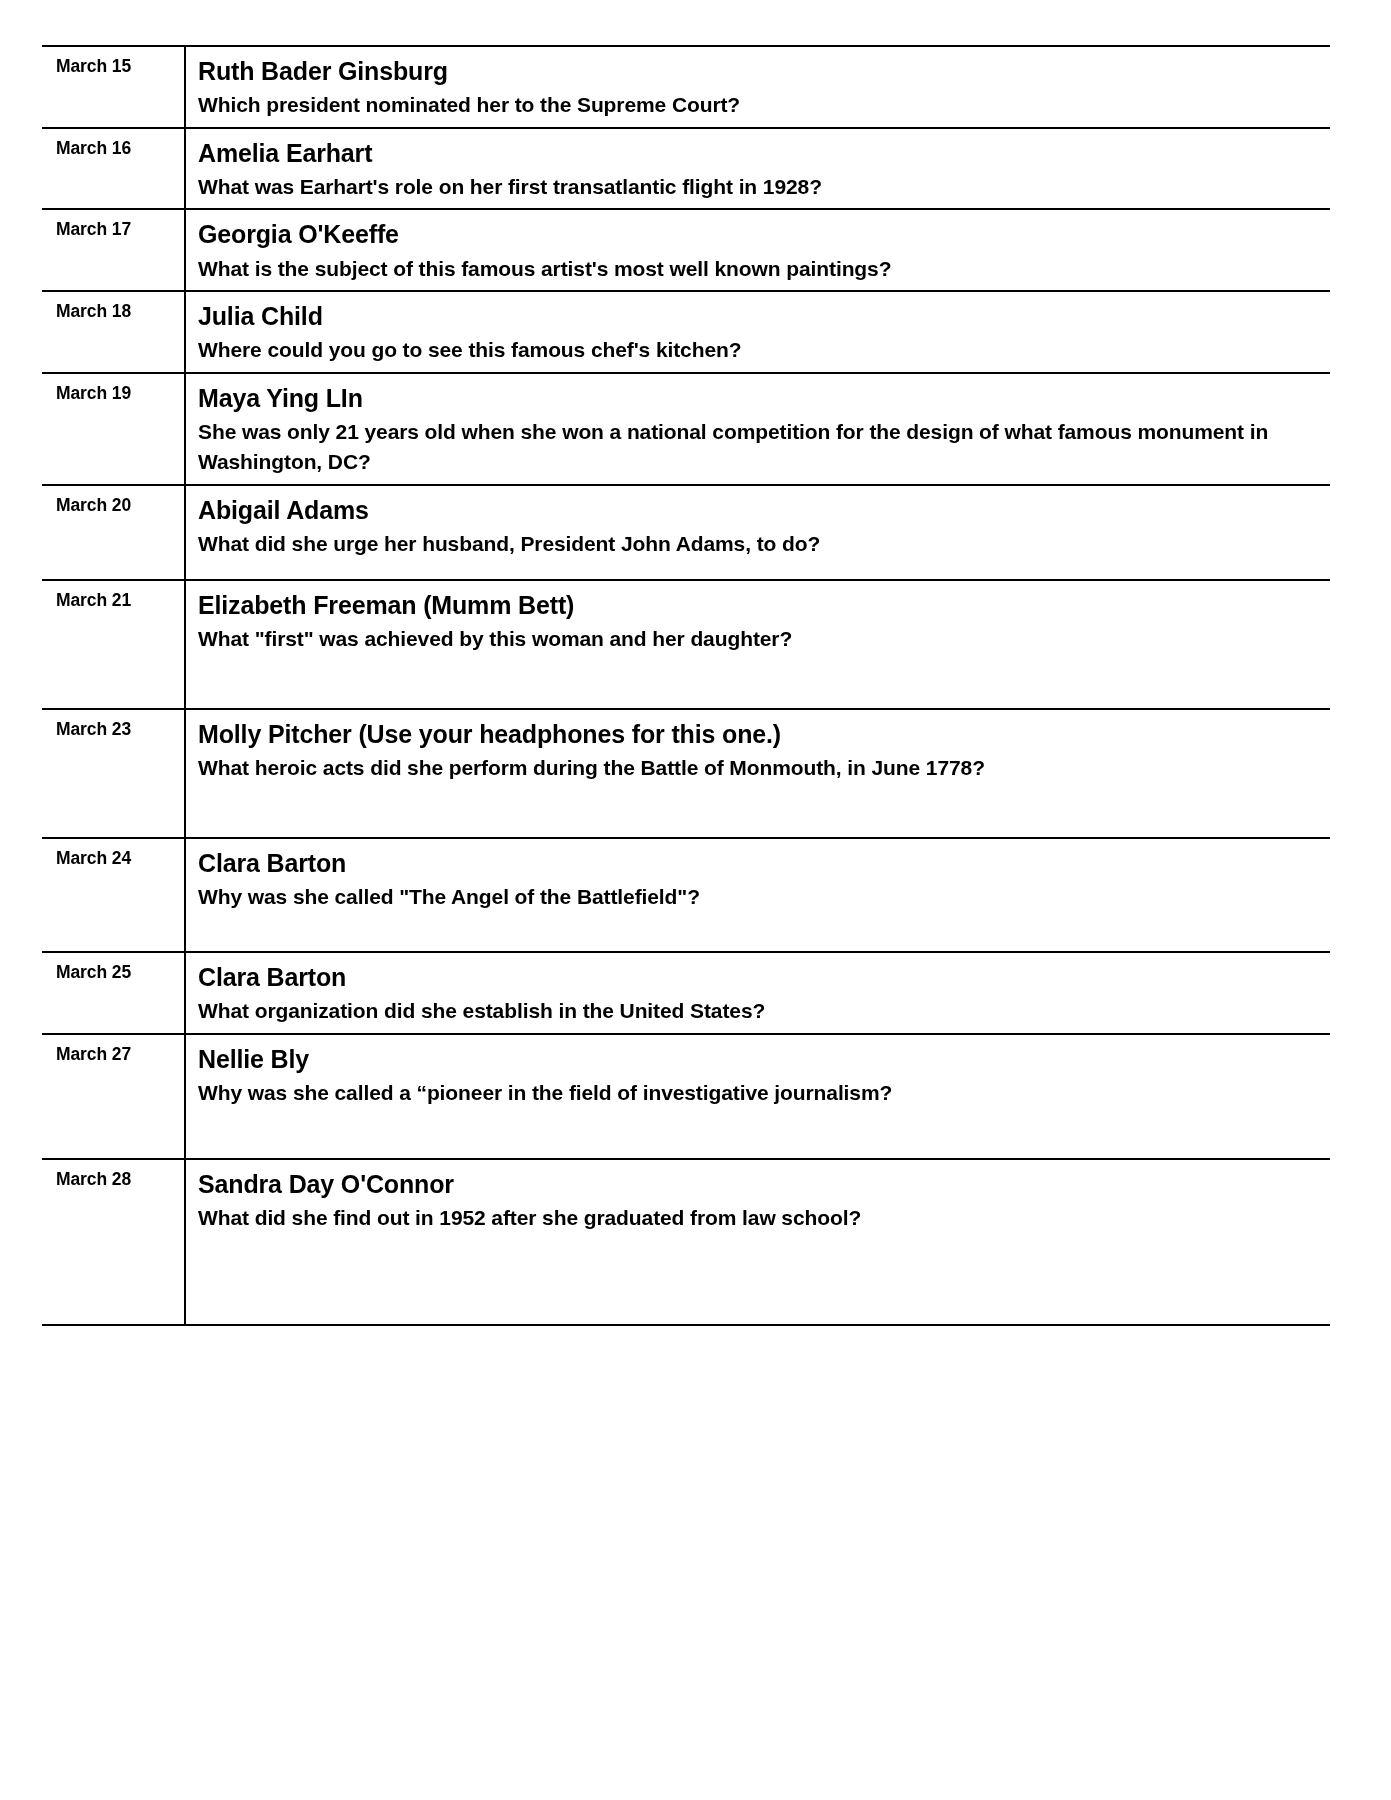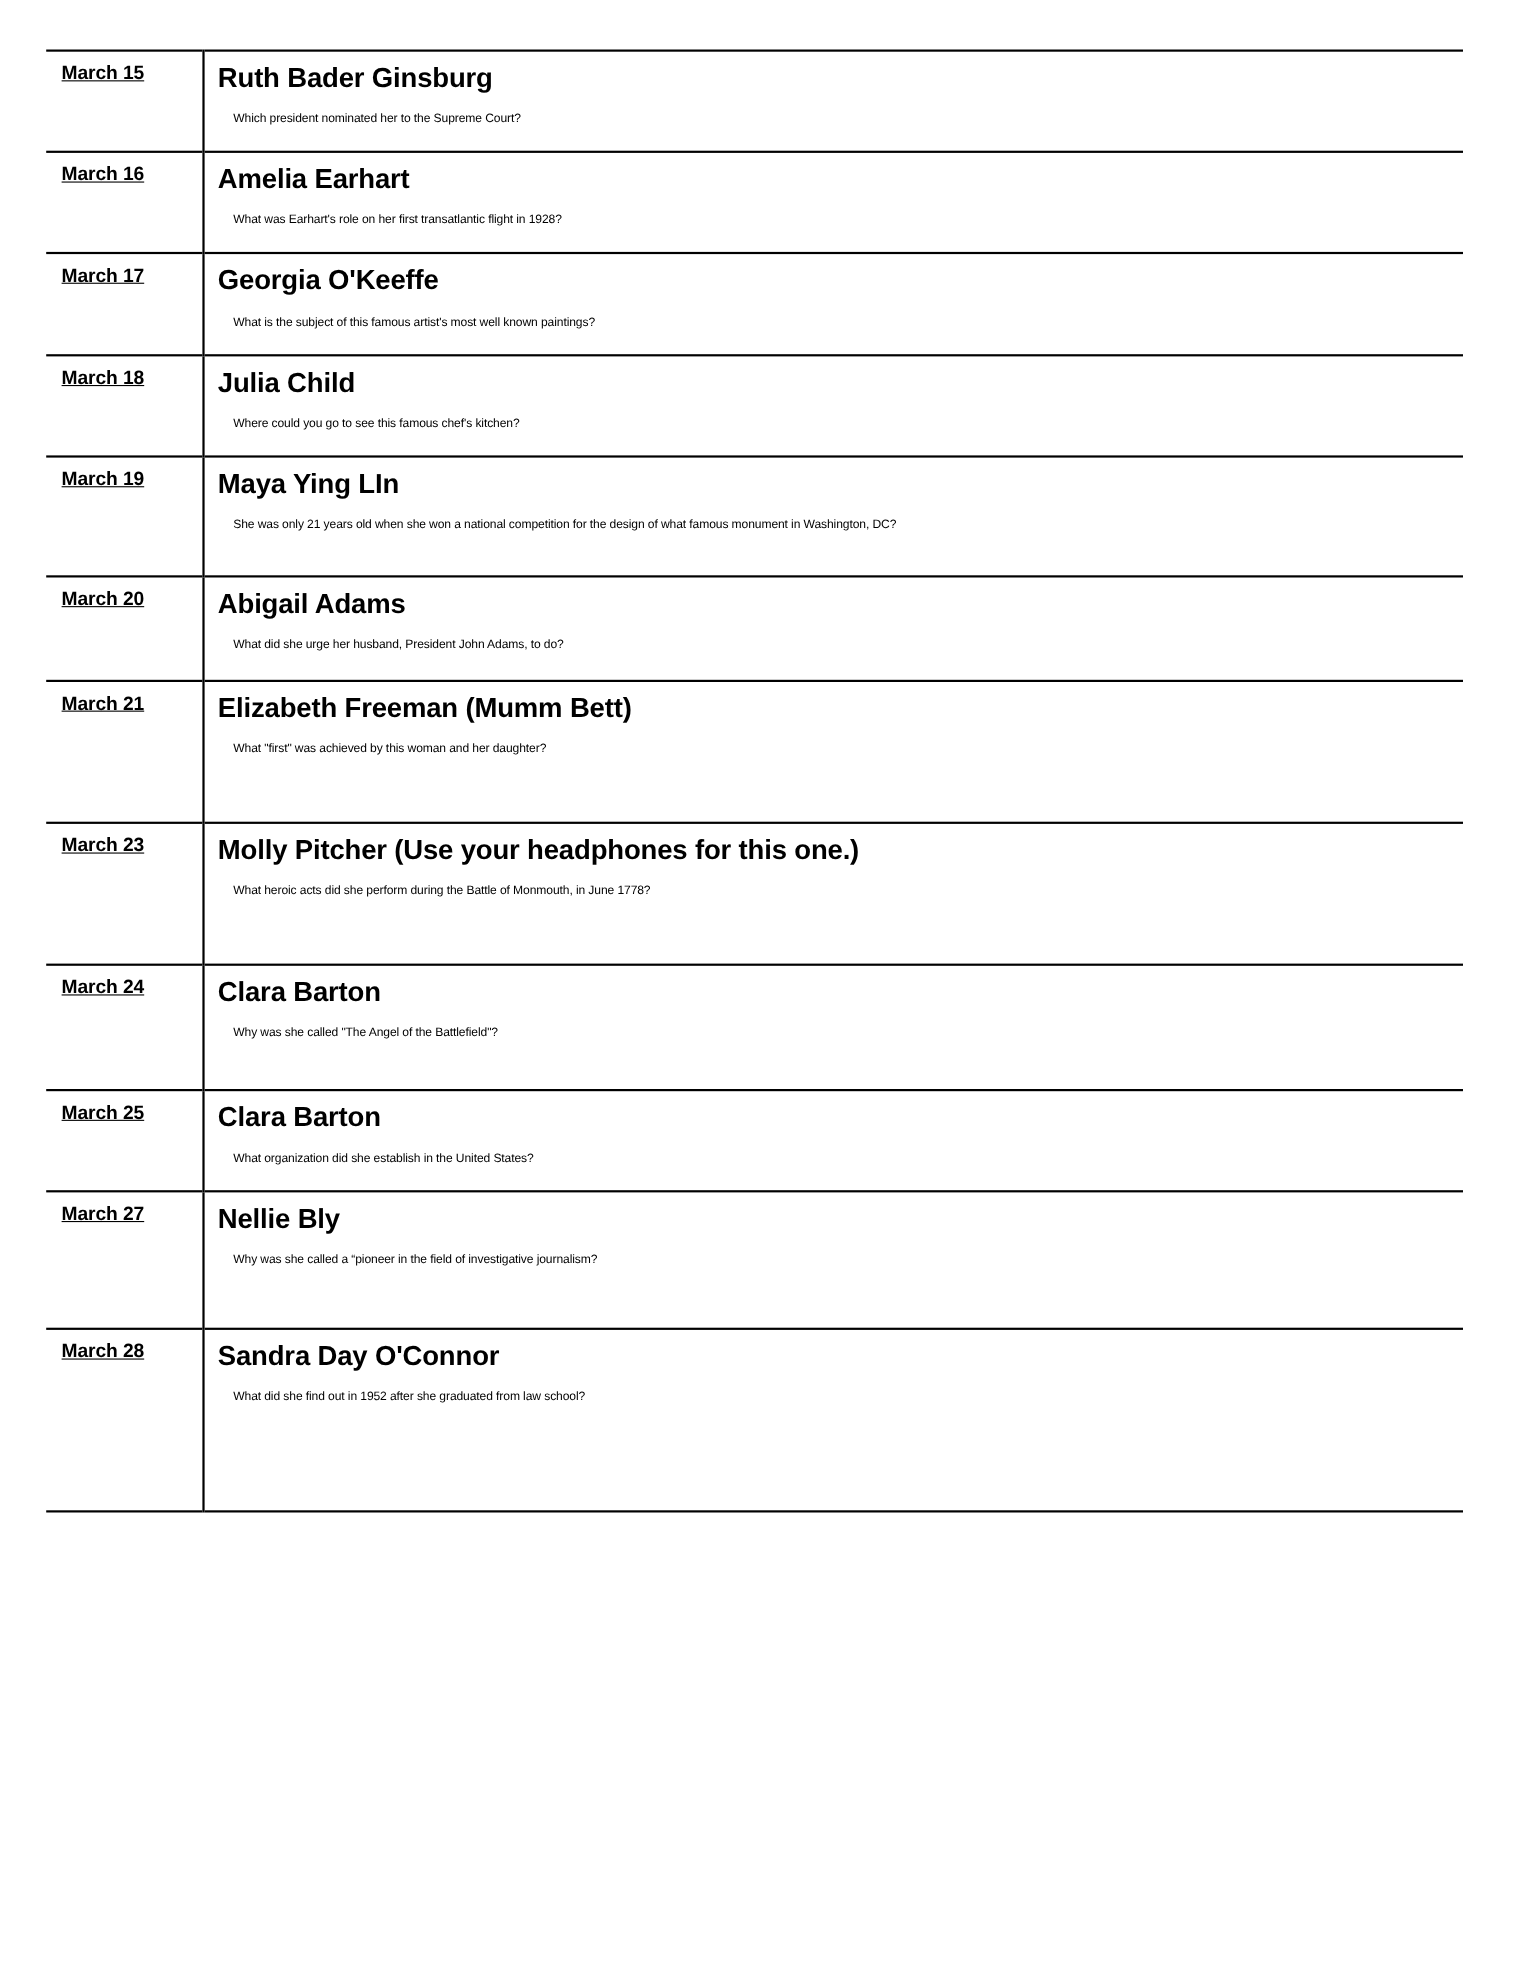--- a/index.html
+++ b/index.html
@@ -40,21 +40,20 @@
     vertical-align: top;
     padding: 0;
     background: #ffffff;
   }
 
   td.date-cell {
     width: 143px;
     border-right: 2.5px solid #000000;
     padding: 9px 0 0 14px;
     box-sizing: border-box;
-    text-decoration: underline;
   }
 
   td.entry-cell {
     padding: 9px 10px 6px 12px;
     box-sizing: border-box;
   }
 
   .date-label {
     font-size: 17.5px;
     font-weight: bold;
@@ -65,25 +64,25 @@
 
   .entry-name {
     font-size: 25px;
     font-weight: bold;
     line-height: 1.25;
     letter-spacing: -0.15px;
     margin: 0 0 3px 0;
   }
 
   .entry-question {
-    font-size: 11px;
-    font-weight: normal;
+    font-size: 21px;
+    font-weight: bold;
     line-height: 1.45;
     letter-spacing: -0.1px;
-    margin: 14px;
+    margin: 0;
   }
 
   
   tr[data-row="0"] td { height: 80px; }
   tr[data-row="1"] td { height: 67px; }
   tr[data-row="2"] td { height: 75px; }
   tr[data-row="3"] td { height: 75px; }
   tr[data-row="4"] td { height: 109px; }
   tr[data-row="5"] td { height: 95px; }
   tr[data-row="6"] td { height: 129px; }

